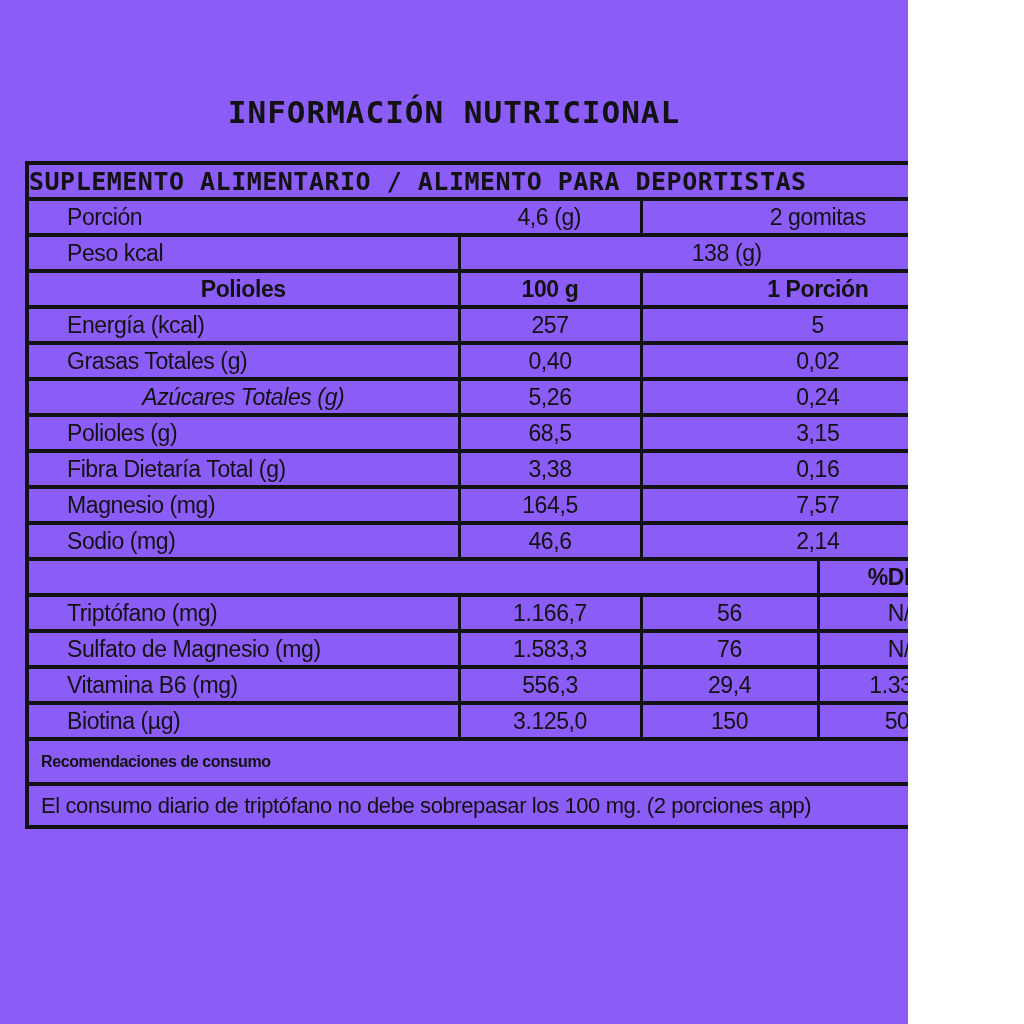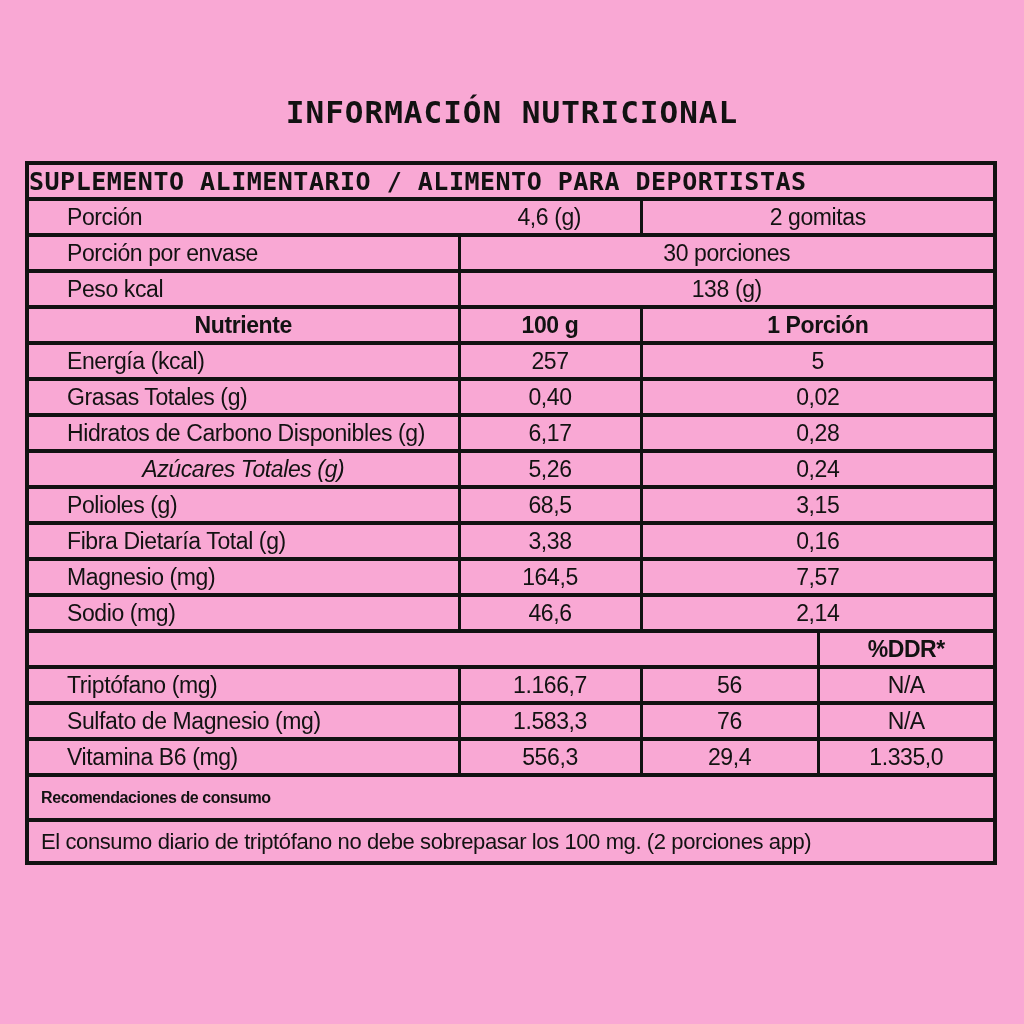--- a/index.html
+++ b/index.html
@@ -1,20 +1,20 @@
 <!DOCTYPE html>
 <html><head>
 <meta charset="utf-8">
 <style>
   html, body { margin: 0; padding: 0; background: #ffffff; }
   .page {
     position: relative;
-    width: 1024px;
+    width: 908px;
     height: 1024px;
-    background: #f9a8d4;
+    background: #8b5cf6;
     color: #121212;
     font-family: "Liberation Sans", sans-serif;
     overflow: hidden;
   }
   .title {
     position: absolute;
     top: 94px;
     left: 0;
     width: 100%;
     margin: 0;
@@ -94,54 +94,45 @@
       <tr>
         <td colspan="4" class="mono-head">SUPLEMENTO ALIMENTARIO / ALIMENTO PARA DEPORTISTAS</td>
       </tr>
 
       <tr>
         <td class="label hide-r">Porción</td>
         <td class="hide-l">4,6 (g)</td>
         <td colspan="2">2 gomitas</td>
       </tr>
 
-      <tr>
-        <td class="label">Porción por envase</td>
-        <td colspan="3">30 porciones</td>
-      </tr>
 
       <tr>
         <td class="label">Peso kcal</td>
         <td colspan="3">138 (g)</td>
       </tr>
 
       <tr>
-        <td class="b">Nutriente</td>
+        <td class="b">Polioles</td>
         <td class="b">100 g</td>
         <td colspan="2" class="b">1 Porción</td>
       </tr>
 
       <tr>
         <td class="label">Energía (kcal)</td>
         <td>257</td>
         <td colspan="2">5</td>
       </tr>
 
 
       <tr>
         <td class="label">Grasas Totales (g)</td>
         <td>0,40</td>
         <td colspan="2">0,02</td>
       </tr>
 
-      <tr>
-        <td class="label">Hidratos de Carbono Disponibles (g)</td>
-        <td>6,17</td>
-        <td colspan="2">0,28</td>
-      </tr>
 
       <tr>
         <td class="it">Azúcares Totales (g)</td>
         <td>5,26</td>
         <td colspan="2">0,24</td>
       </tr>
 
       <tr>
         <td class="label">Polioles (g)</td>
         <td>68,5</td>
@@ -185,20 +176,26 @@
         <td>N/A</td>
       </tr>
 
       <tr>
         <td class="label">Vitamina B6 (mg)</td>
         <td>556,3</td>
         <td>29,4</td>
         <td>1.335,0</td>
       </tr>
 
+      <tr>
+        <td class="label">Biotina (µg)</td>
+        <td>3.125,0</td>
+        <td>150</td>
+        <td>50,0</td>
+      </tr>
 
 
       <tr class="row-rec-title">
         <td colspan="4" class="rec-title-cell">Recomendaciones de consumo</td>
       </tr>
 
       <tr class="row-rec-text">
         <td colspan="4" class="rec-text-cell">El consumo diario de triptófano no debe sobrepasar los 100 mg. (2 porciones app)</td>
       </tr>
 

